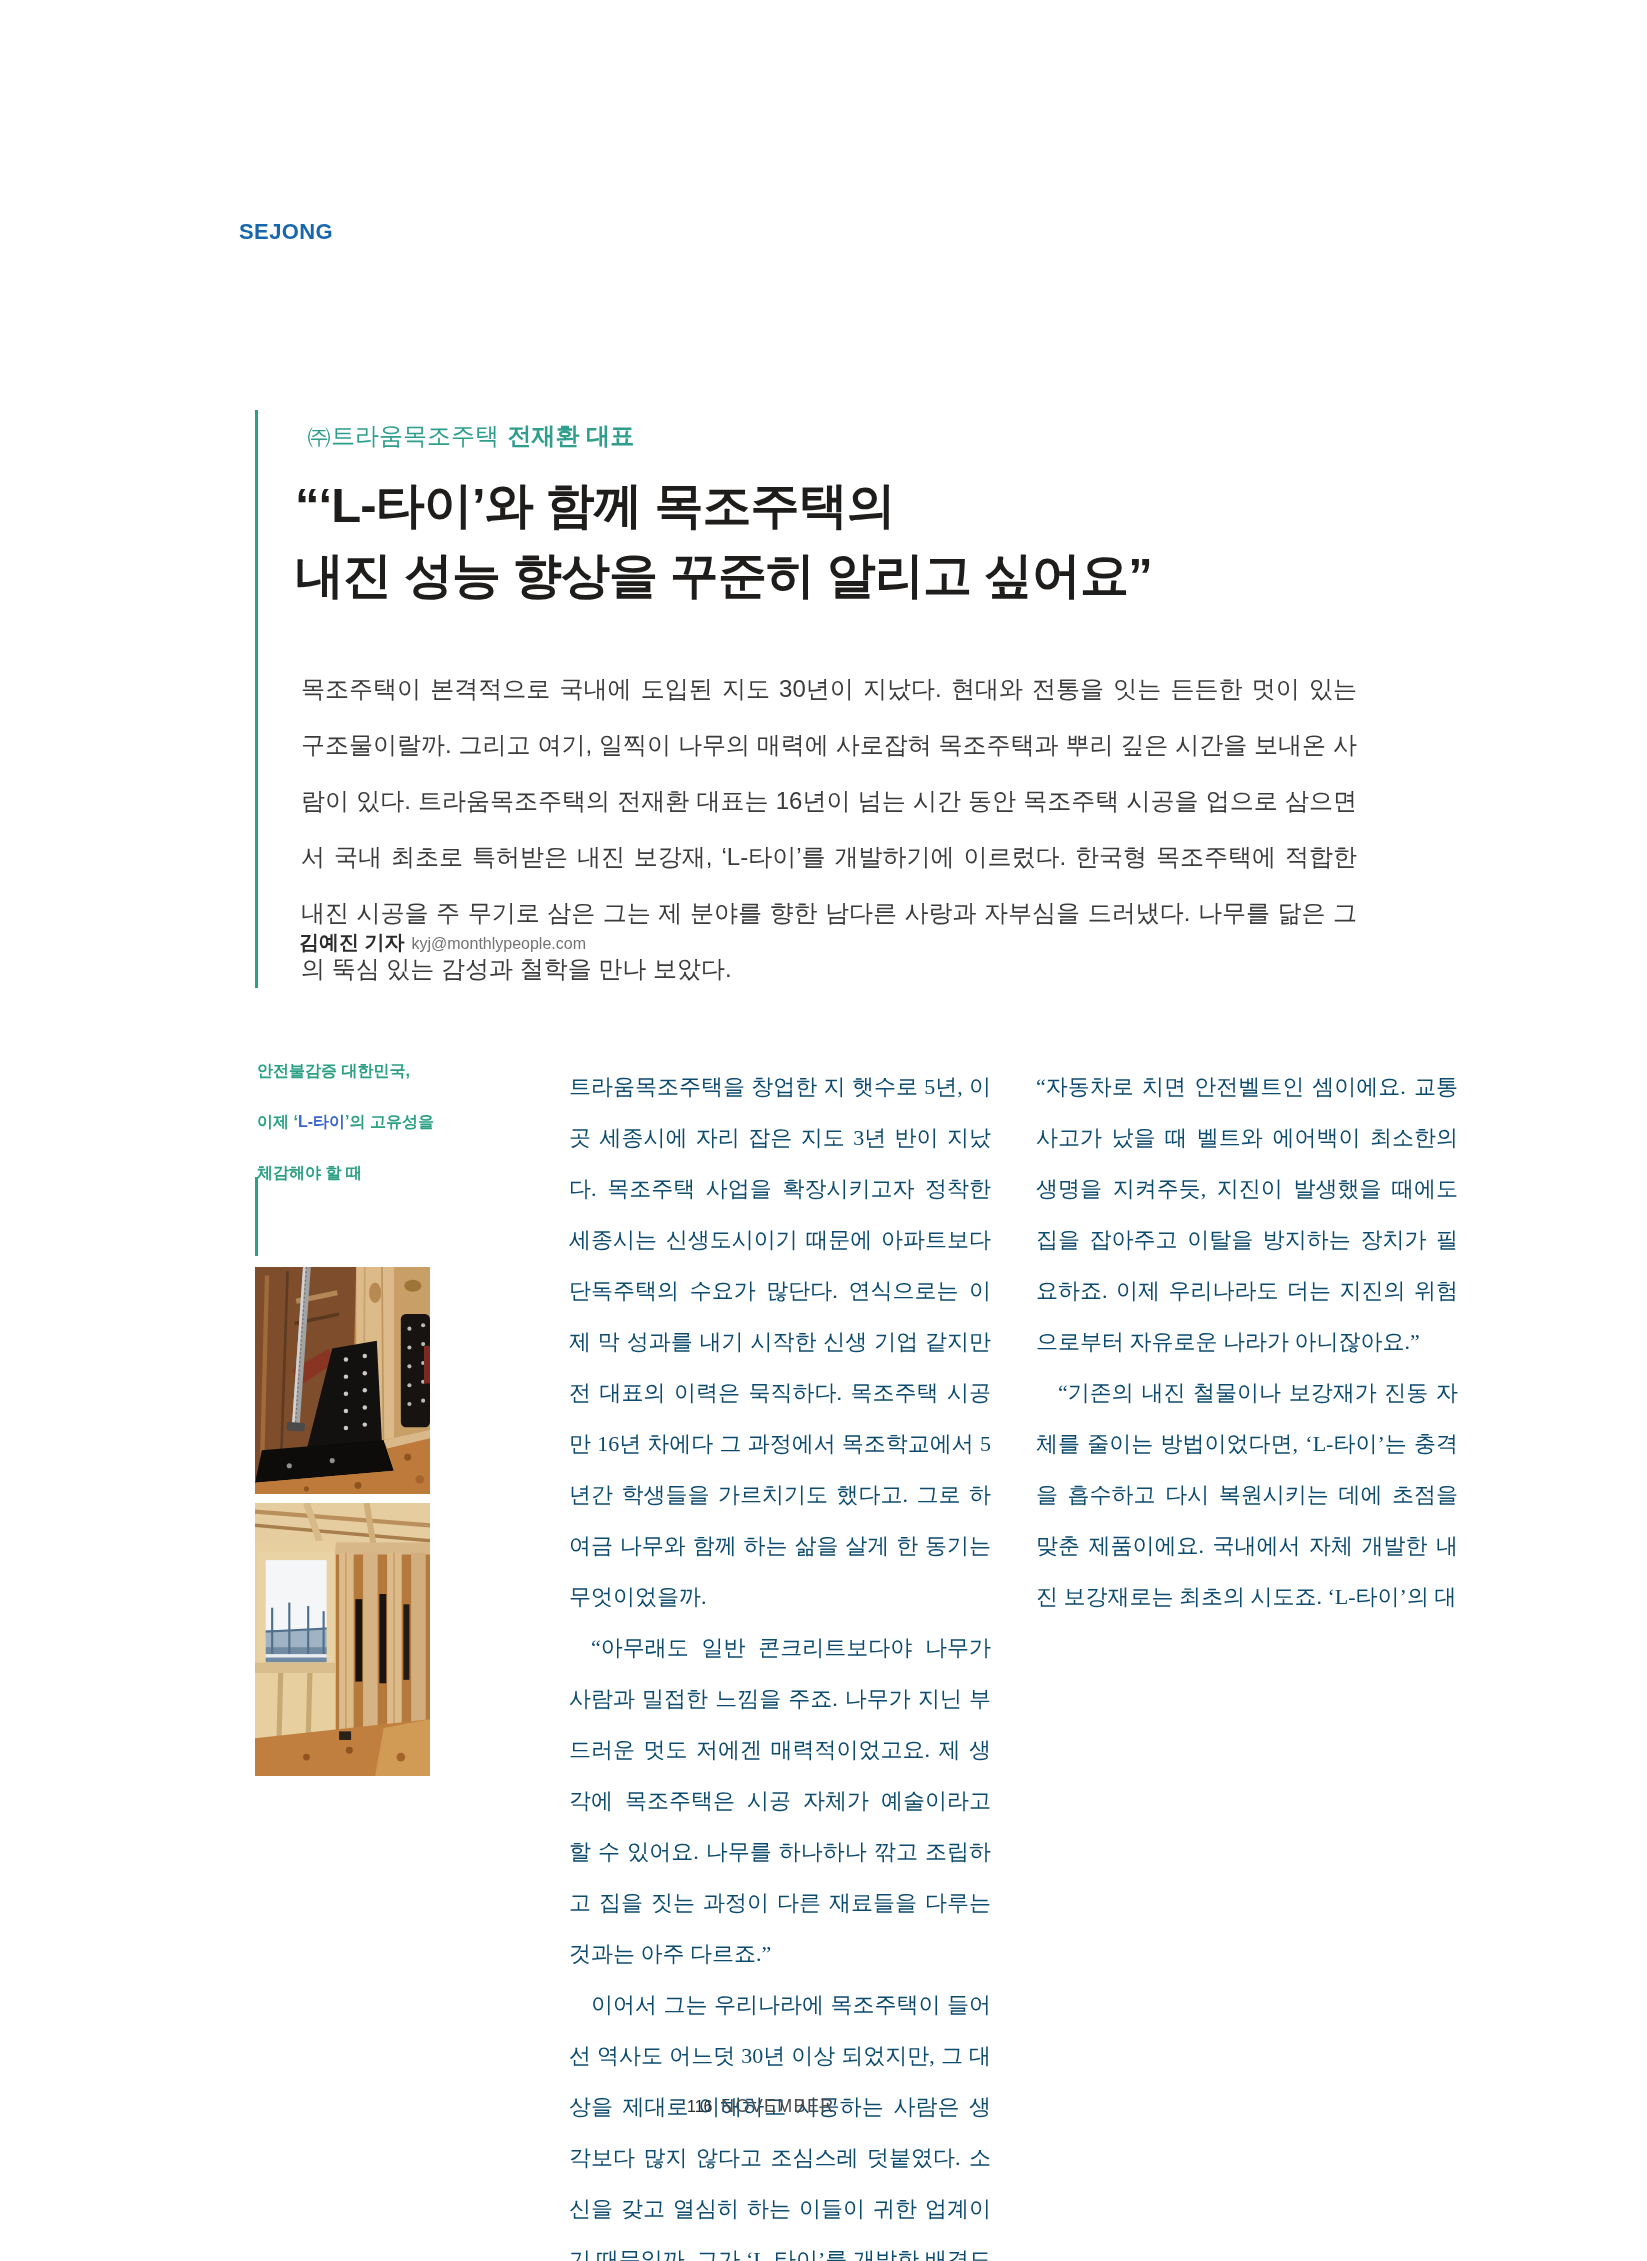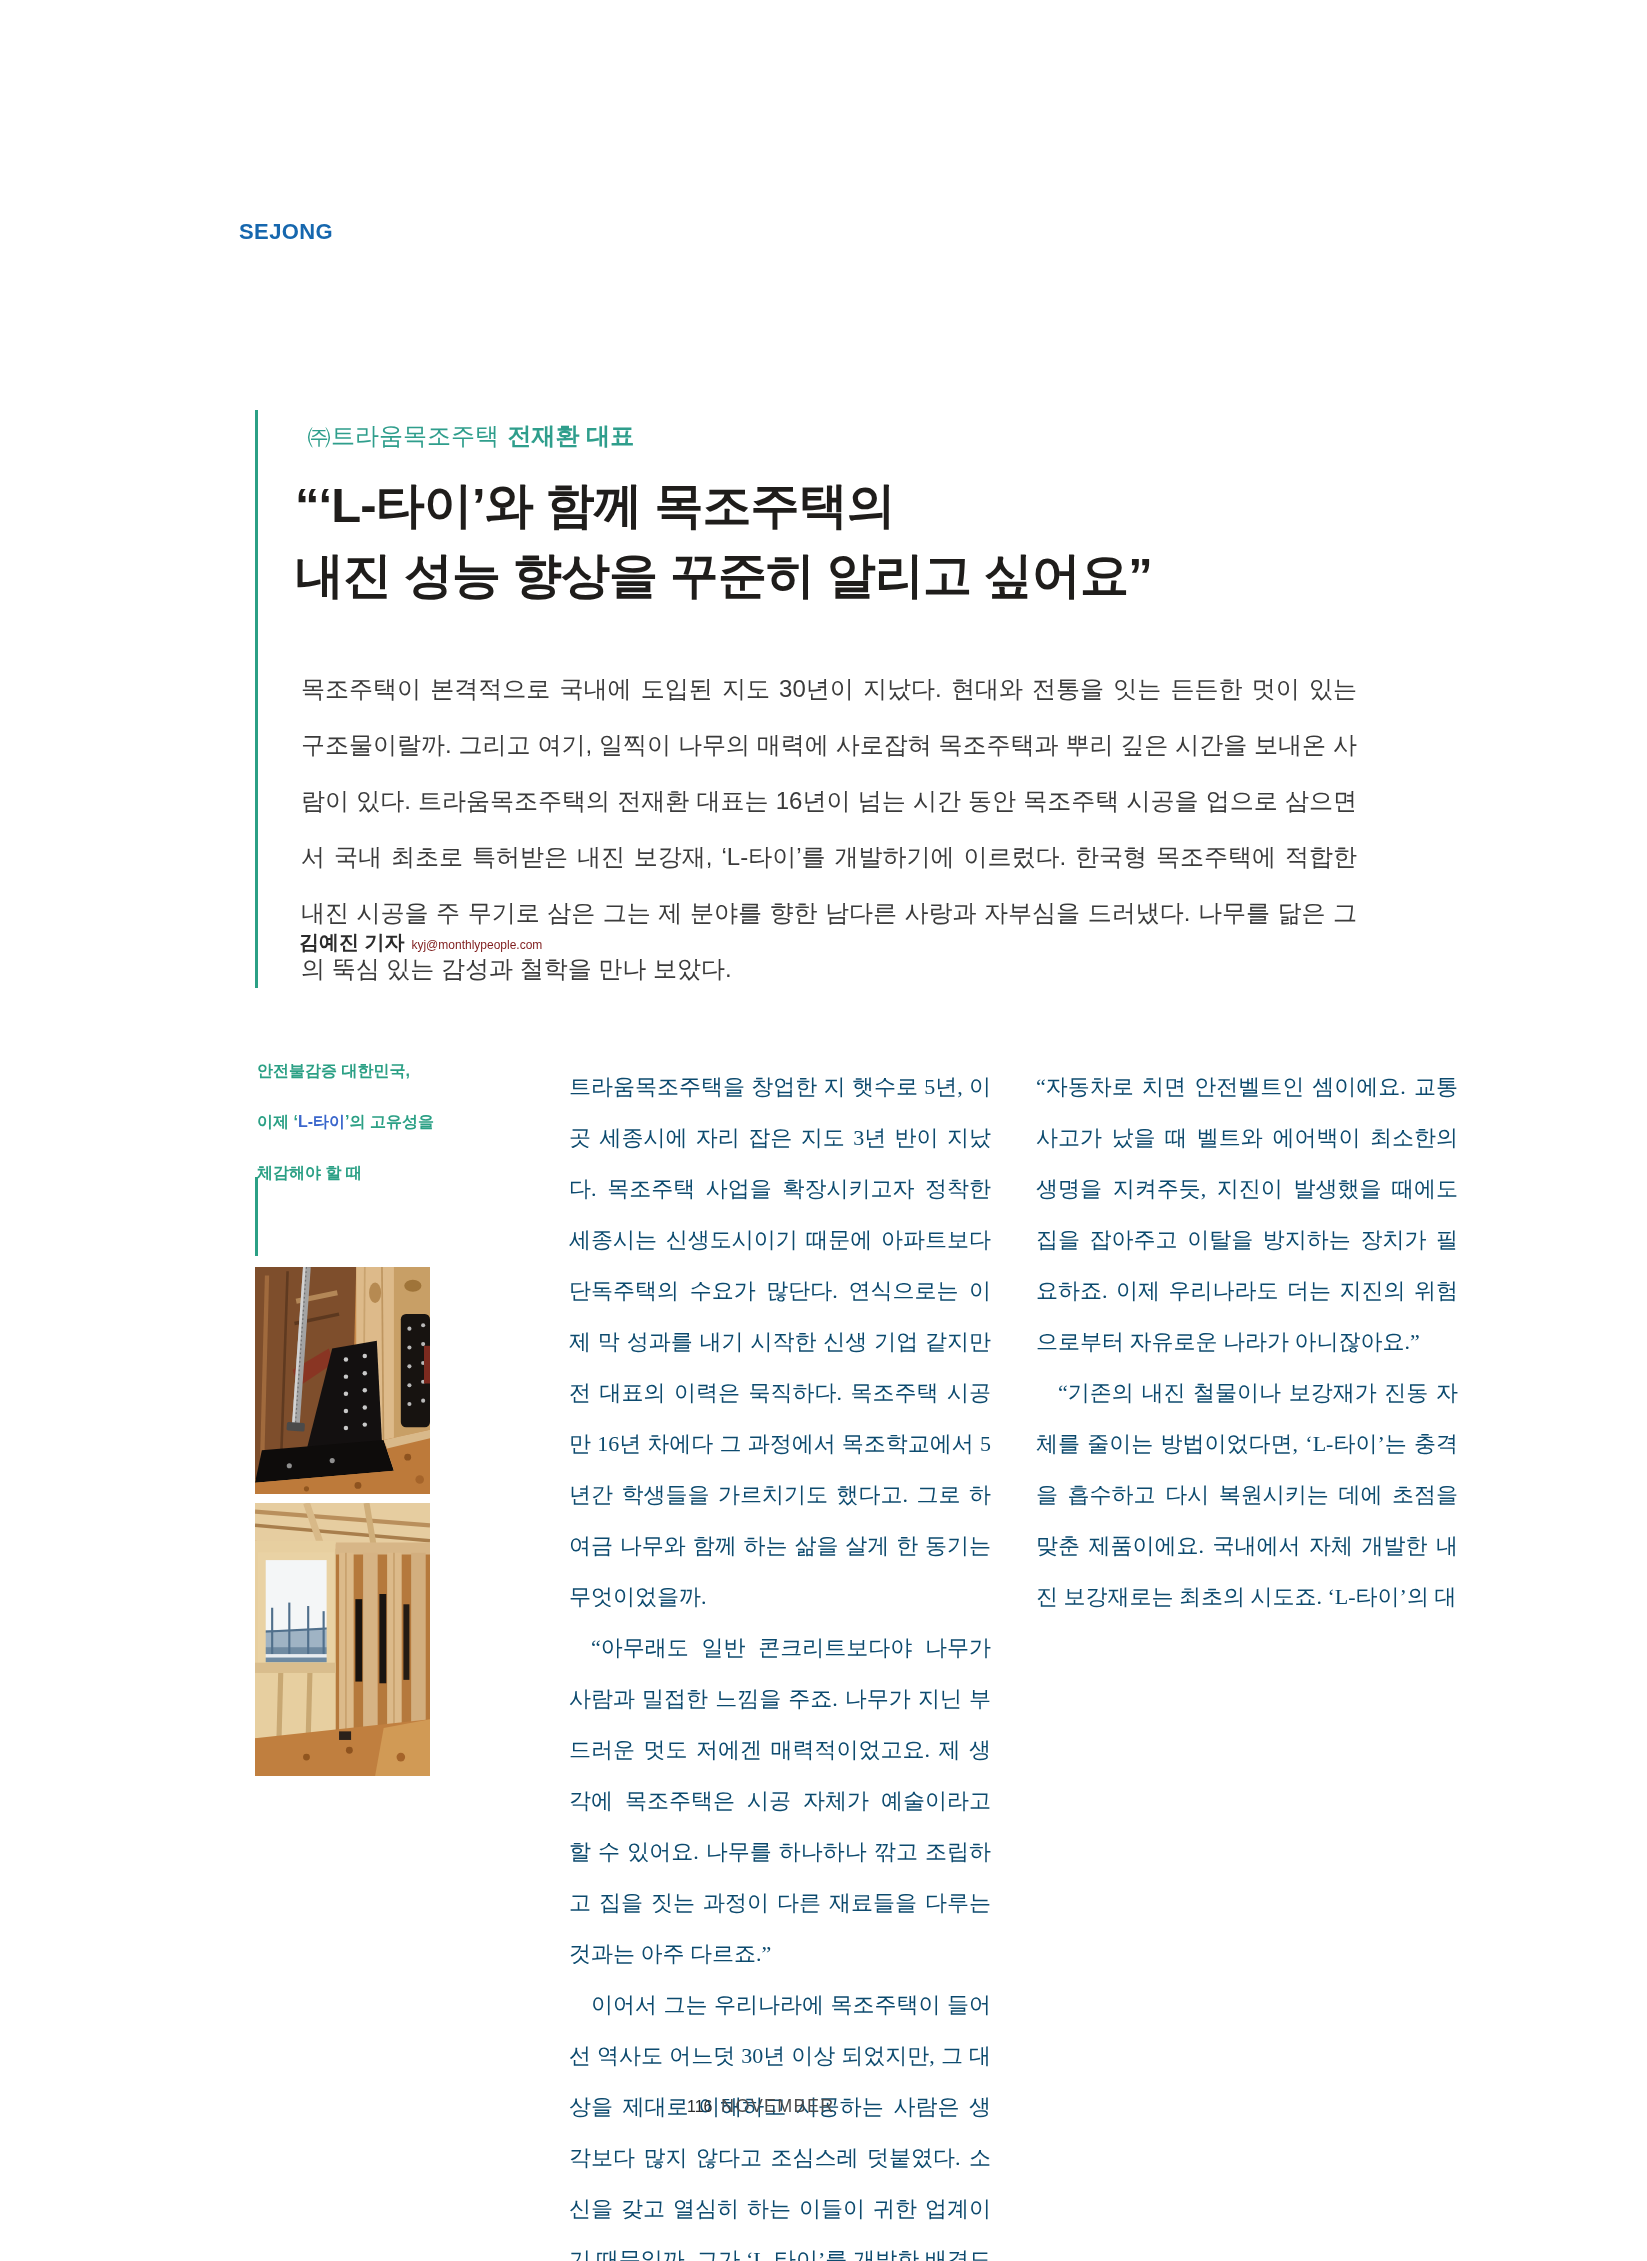--- a/index.html
+++ b/index.html
@@ -23,21 +23,21 @@
     position:absolute;left:295px;top:470px;width:944px;
     font-size:49px;line-height:70px;font-weight:bold;color:#1F1D1B;letter-spacing:-0.9px;margin:0;
   }
   .standfirst{
     position:absolute;left:299px;top:659px;width:1056px;
     font-size:24px;line-height:56px;color:#3B3B3B;
     text-align:justify;word-break:break-all;margin:2px;
   }
   .byline{position:absolute;left:299px;top:929px;font-size:20px;color:#222;white-space:nowrap;}
   .byline .byline-name{font-weight:bold;color:#2b2b2b;}
-  .byline .byline-email{font-size:12px;color:#7f1d1d;margin-left:6.9px;}
+  .byline .byline-email{font-size:16px;color:#737373;margin-left:6.9px;}
   
   .sidebar-heading{
     position:absolute;left:257px;top:1045px;width:266px;
     font-size:16px;line-height:51px;font-weight:bold;color:#2BA085;
   }
   .sidebar-heading .em{color:#3A66CC;}
   
   .photo{position:absolute;margin:0;line-height:0;}
   .photo-1{left:255px;top:1267px;width:175px;height:227px;}
   .photo-2{left:255px;top:1503px;width:175px;height:273px;}

